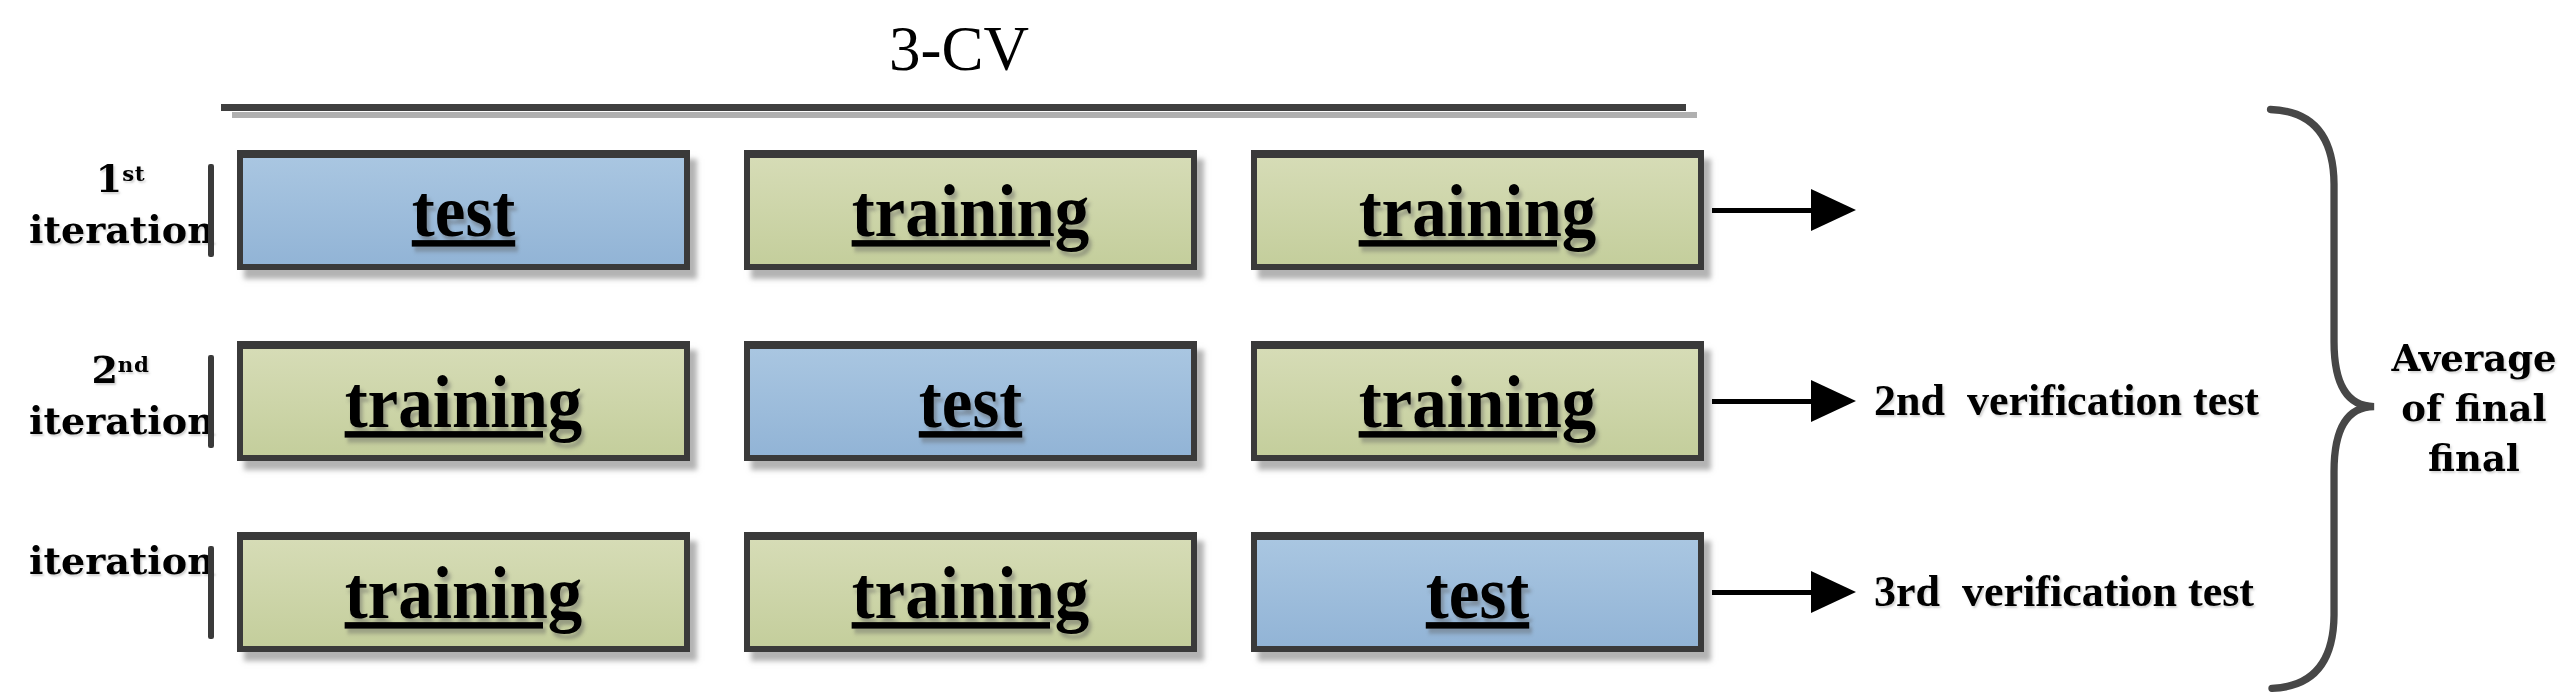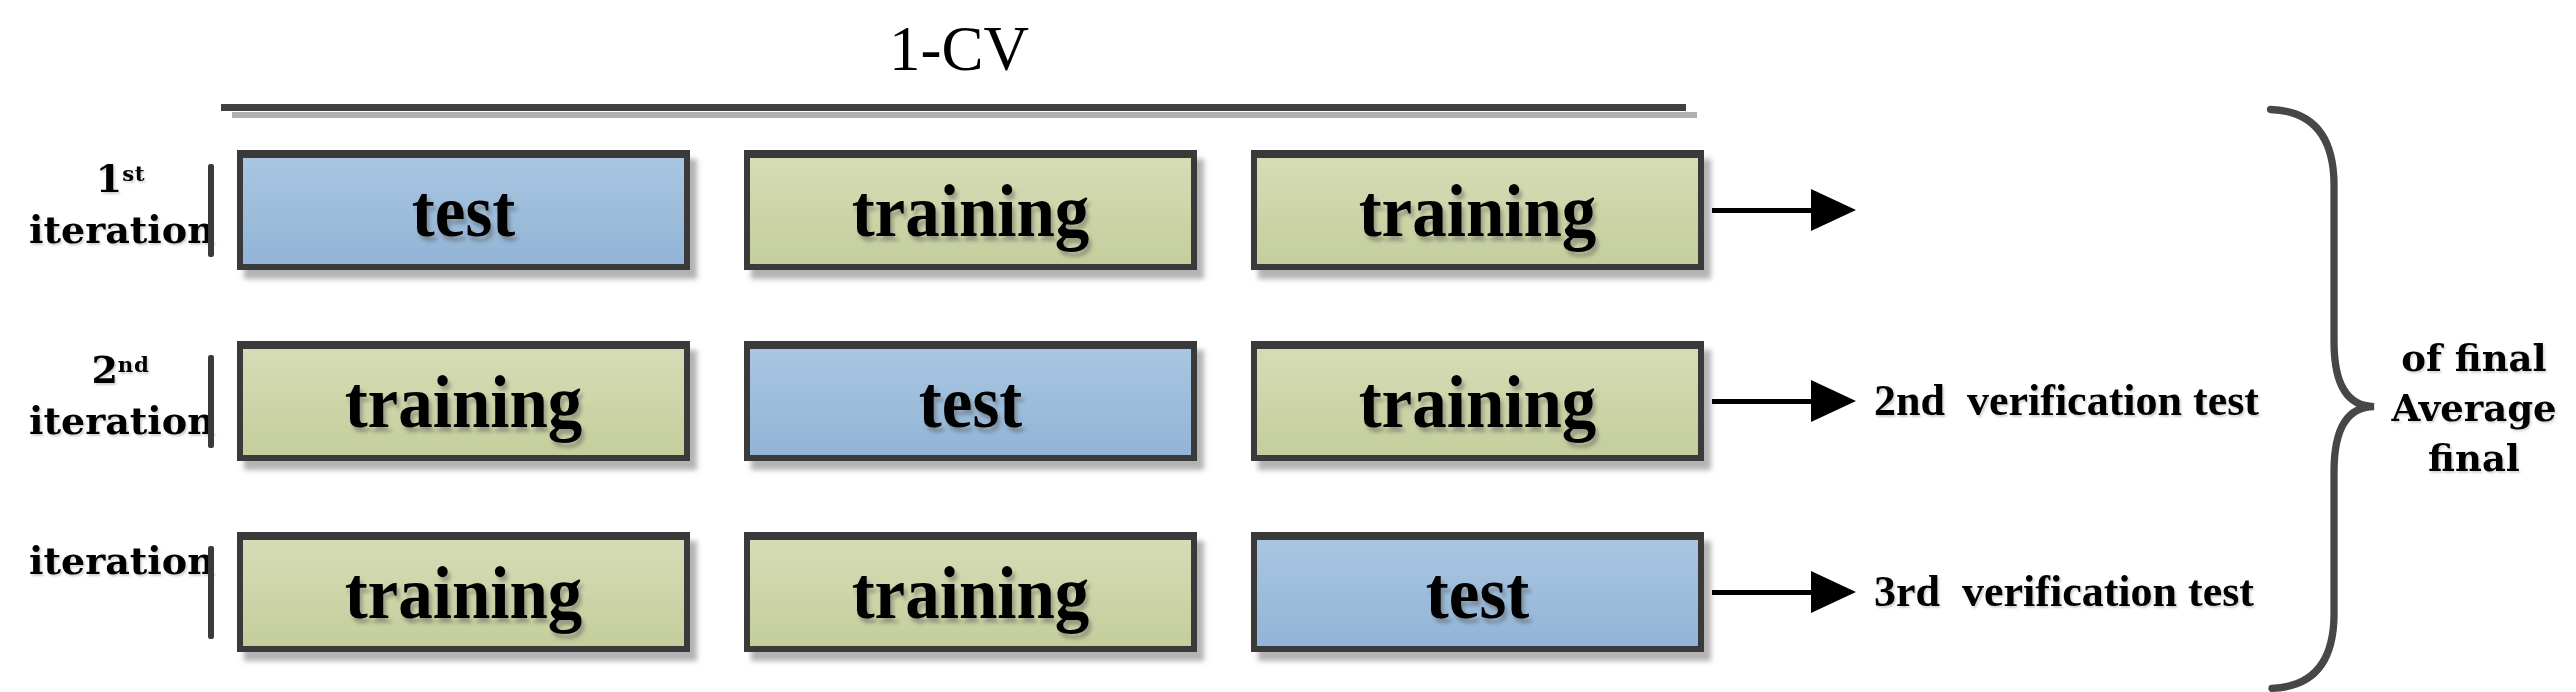--- a/index.html
+++ b/index.html
@@ -92,20 +92,21 @@
     top: 0;
     width: 453px;
     height: 120px;
     box-sizing: border-box;
     border: 6.6px solid #3a3a3a;
     border-top-width: 8px;
     box-shadow: 7.3px 8.8px 5.1px rgba(128,128,128,0.6);
     display: flex;
     align-items: center;
     justify-content: center;
+    text-decoration: underline;
   }
   .box.pos1 { left: 221px; }
   .box.pos2 { left: 728px; }
   .box.pos3 { left: 1235px; }
   .box.test {
     background: linear-gradient(180deg, #a9c6e1 0%, #92b4d6 100%);
   }
   .box.training {
     background: linear-gradient(180deg, #d6dcb6 0%, #c4ce9c 100%);
   }
@@ -171,21 +172,21 @@
     font-size: 37px;
     line-height: 50px;
     text-shadow: 1.5px 2.2px 2.2px rgba(120,120,120,0.3);
   }
 </style>
 </head>
 <body>
 
 <div id="canvas">
 
-  <div class="title">1-CV</div>
+  <div class="title">3-CV</div>
   <div class="rule-dark"></div>
   <div class="rule-light"></div>
 
   <div class="row row1">
     <div class="iter-label">
       <div><span>1</span><sup>st</sup></div>
       <div>iteration</div>
     </div>
     <div class="tick"></div>
     <div class="box test pos1">
@@ -250,19 +251,19 @@
     <path d="M 3110 150
              Q 3196 153 3197 252
              L 3197 468
              Q 3197 557 3252 557
              Q 3197 557 3197 646
              L 3197 843
              Q 3196 940 3112 943" fill="none" stroke="#474747" stroke-width="10" stroke-linecap="round"></path>
   </svg>
 
   <div class="avg-label">
+    <div>Average</div>
     <div>of final</div>
-    <div>Average</div>
     <div>final</div>
   </div>
 
 </div>
 
 
 </body></html>

